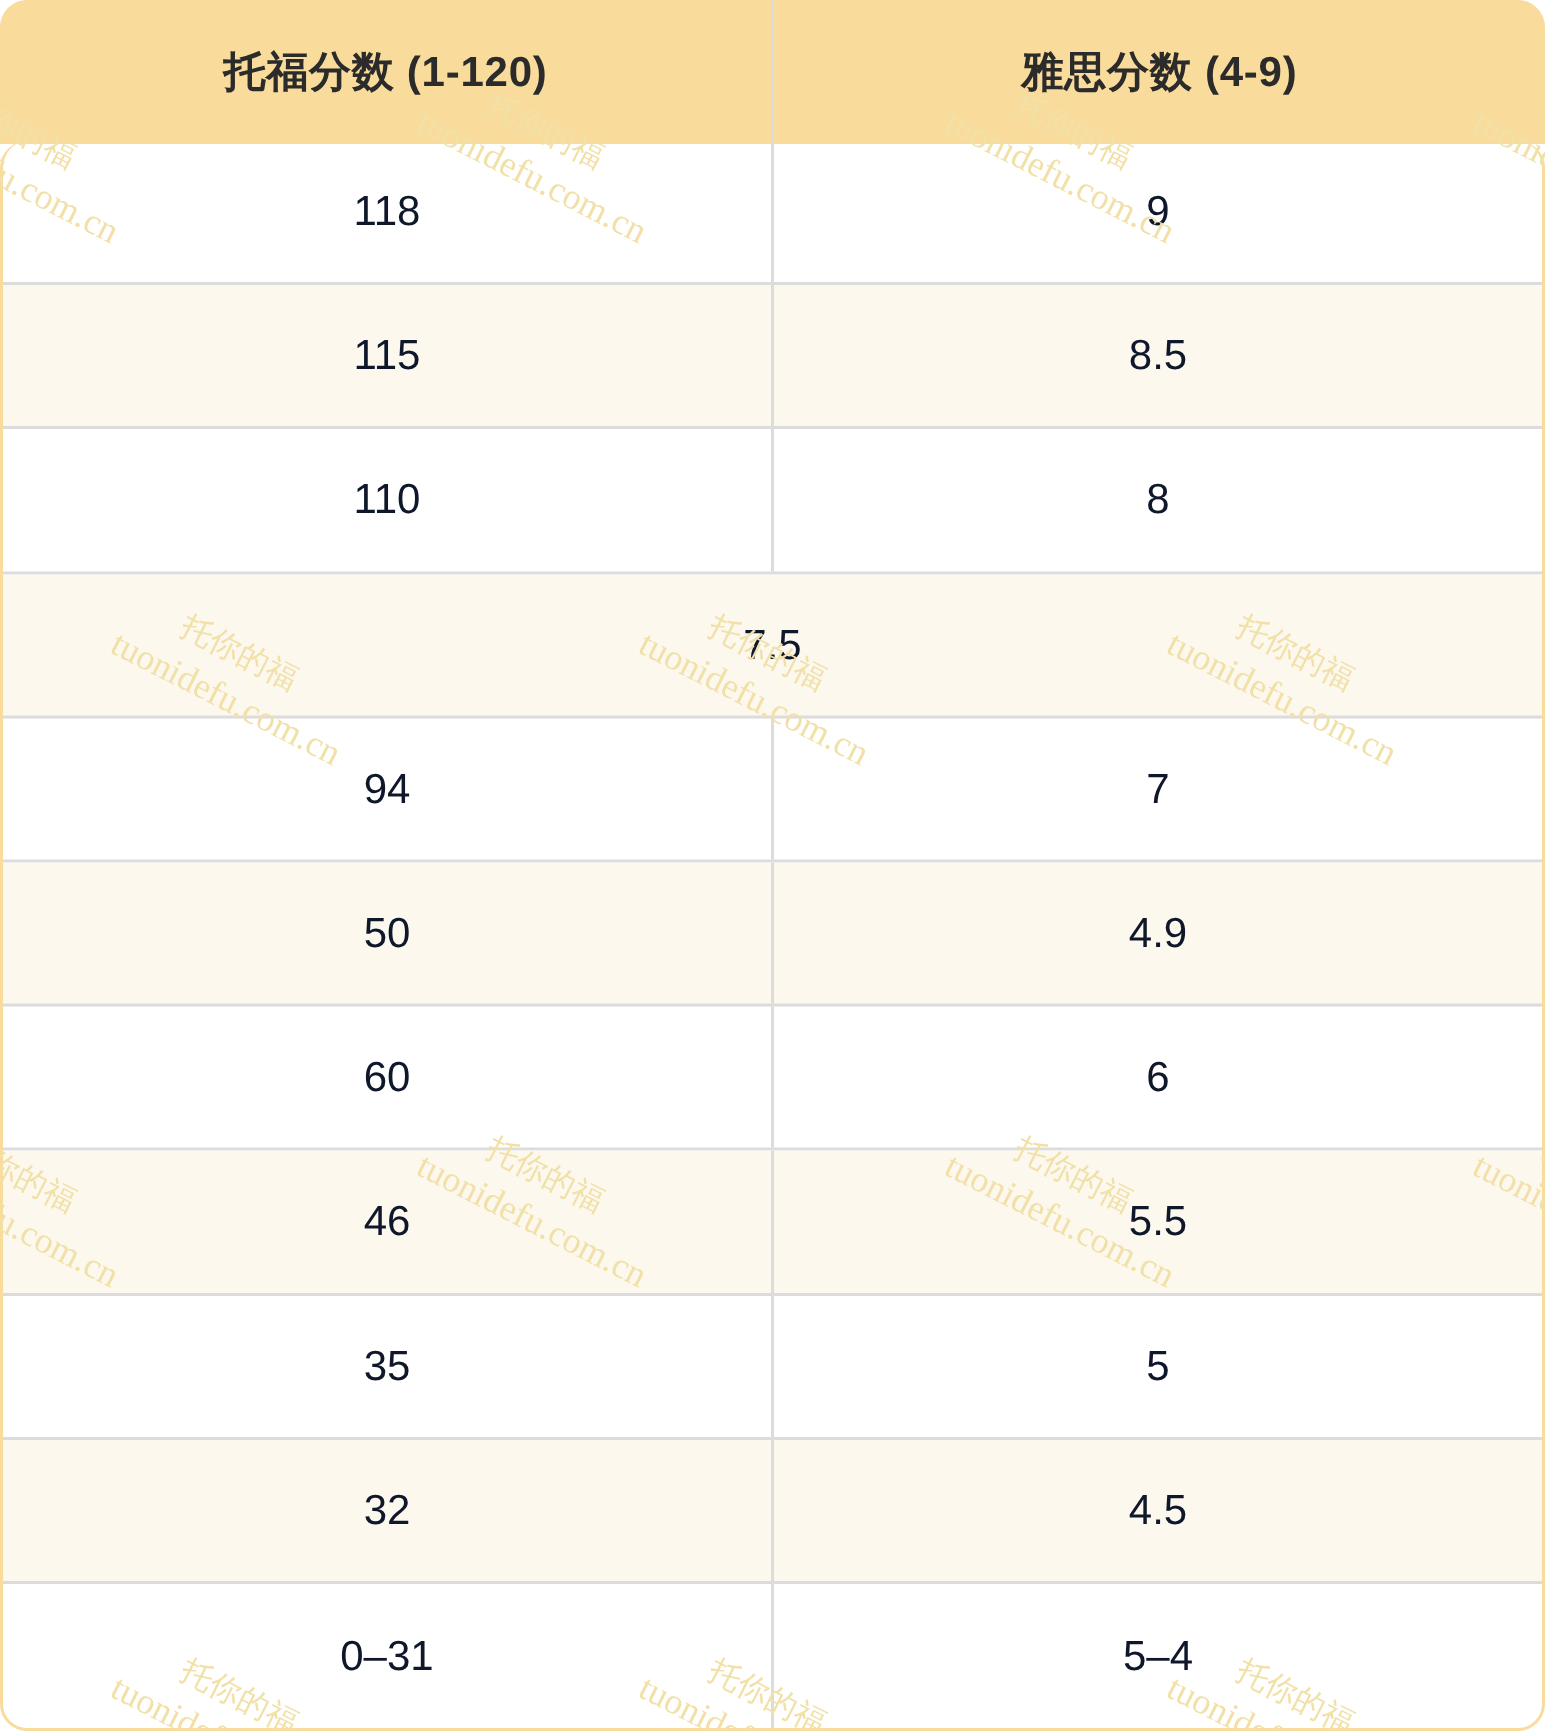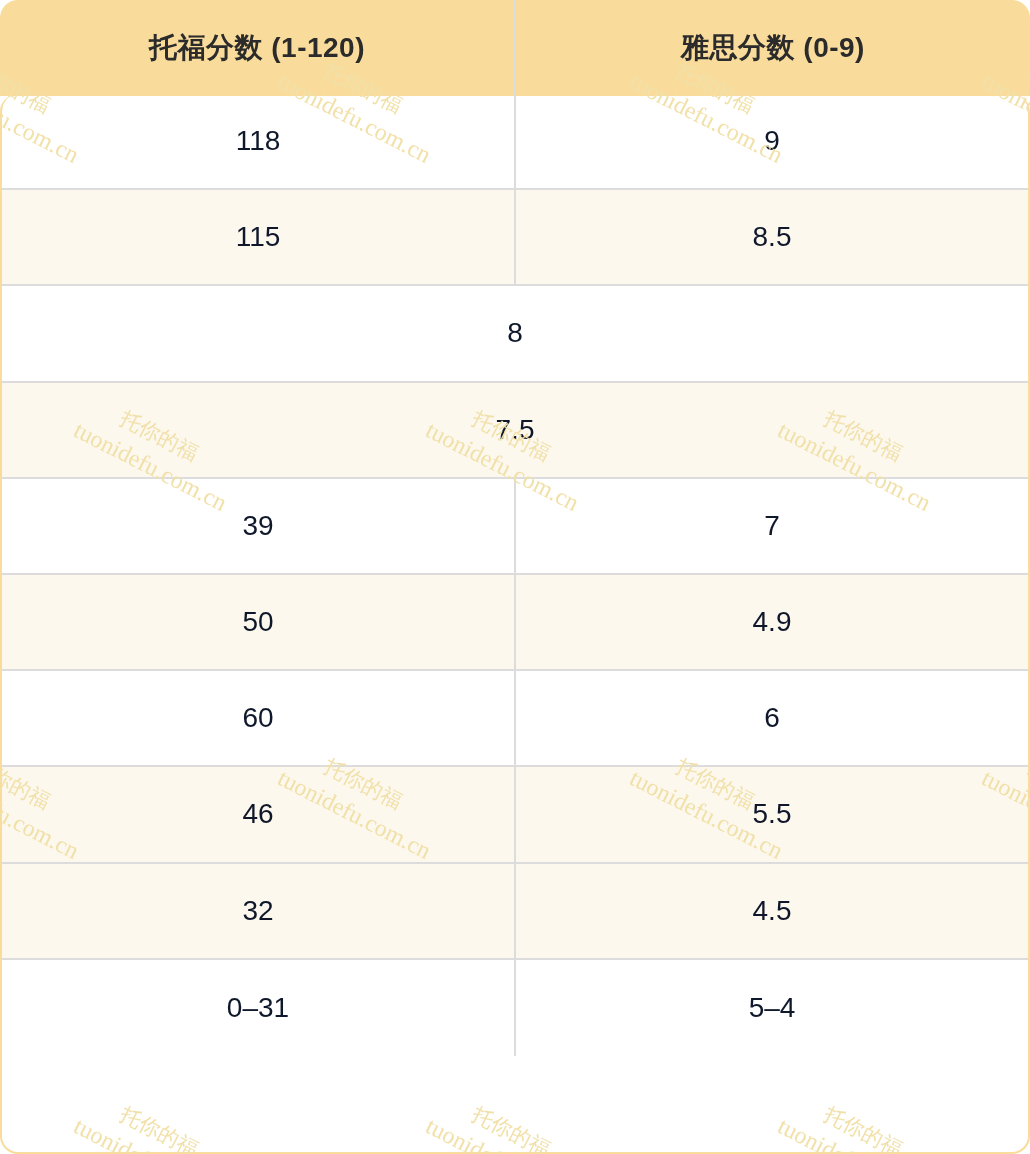--- a/index.html
+++ b/index.html
@@ -124,54 +124,59 @@
     font-size: 24px;
   }
 </style>
 </head>
 <body>
 
 <div class="score-table">
 
   <div class="table-header">
     <div class="hcell col-1">托福分数 (1-120)</div>
-    <div class="hcell col-2">雅思分数 (0-9)</div>
+    <div class="hcell col-2">雅思分数 (4-9)</div>
   </div>
 
   <div class="table-body" id="table-body">
       <div class="trow">
         <div class="cell col-1">118</div>
         <div class="cell col-2">9</div>
       </div>
       <div class="trow alt">
         <div class="cell col-1">115</div>
         <div class="cell col-2">8.5</div>
       </div>
       <div class="trow">
+        <div class="cell col-1">110</div>
         <div class="cell col-2">8</div>
       </div>
       <div class="trow alt">
         <div class="cell col-2">7.5</div>
       </div>
       <div class="trow">
-        <div class="cell col-1">39</div>
+        <div class="cell col-1">94</div>
         <div class="cell col-2">7</div>
       </div>
       <div class="trow alt">
         <div class="cell col-1">50</div>
         <div class="cell col-2">4.9</div>
       </div>
       <div class="trow">
         <div class="cell col-1">60</div>
         <div class="cell col-2">6</div>
       </div>
       <div class="trow alt">
         <div class="cell col-1">46</div>
         <div class="cell col-2">5.5</div>
       </div>
+      <div class="trow">
+        <div class="cell col-1">35</div>
+        <div class="cell col-2">5</div>
+      </div>
       <div class="trow alt">
         <div class="cell col-1">32</div>
         <div class="cell col-2">4.5</div>
       </div>
       <div class="trow">
         <div class="cell col-1">0–31</div>
         <div class="cell col-2">5–4</div>
       </div>
     </div>
 

